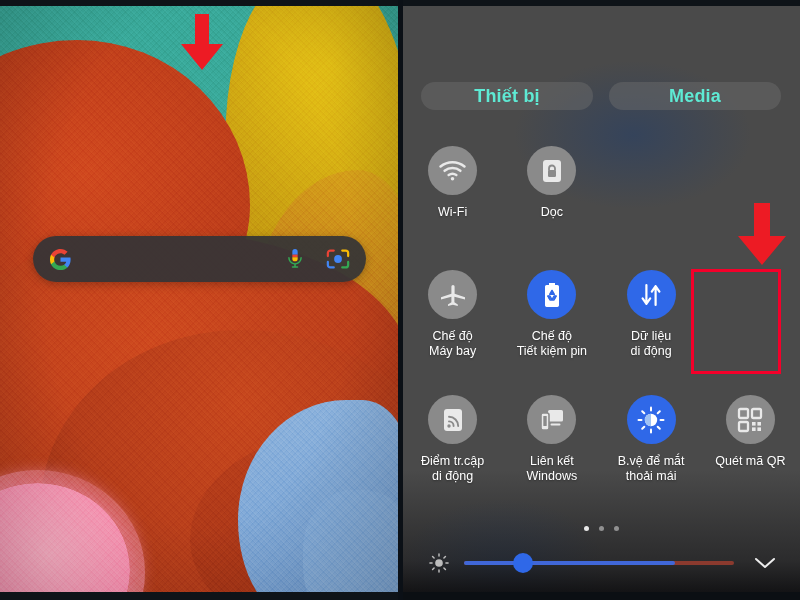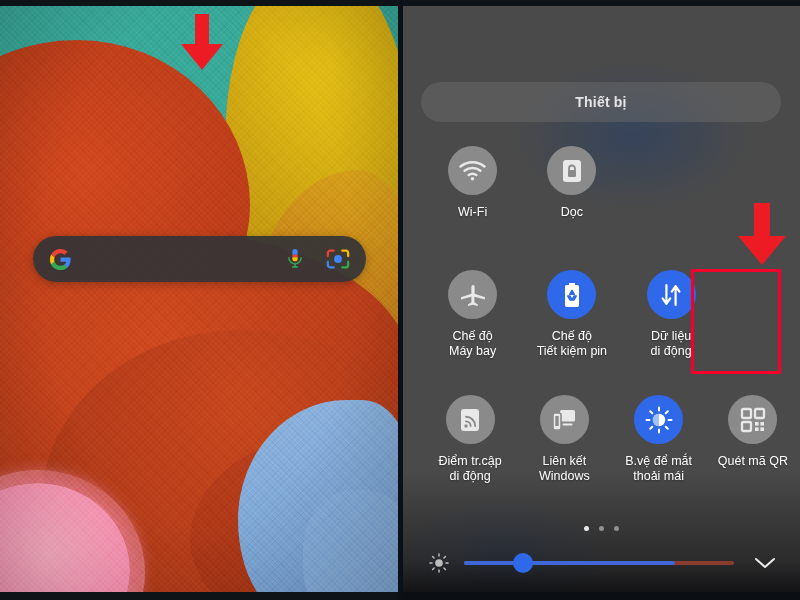--- a/index.html
+++ b/index.html
@@ -98,28 +98,28 @@
   .glow-b { left:0px; top:500px; width:200px; height:130px;
             background:radial-gradient(ellipse at 50% 50%, rgba(40,64,102,.45) 0%, rgba(50,60,80,0) 72%); }
   .qs-bottom-fade { position:absolute; left:0; bottom:0; width:397px; height:130px;
             background:linear-gradient(180deg, rgba(20,20,22,0) 0%, rgba(18,18,20,.55) 70%, rgba(10,10,12,.95) 100%); }
   .qs-bar-top { position:absolute; left:0; top:0; width:397px; height:6px; background:#0e1318; }
   .qs-bar-bot { position:absolute; left:0; bottom:0; width:397px; height:8px; background:#0b0f13; }
 
   
   #qs-tabs { position:absolute; left:18px; top:82px; width:360px; height:40px;
              display:flex; gap:16px; z-index:3; }
-  .qs-tab { flex:1 1 0; height:40px; border-radius:20px;
+  .qs-tab { flex:1 1 0; height:28px; border-radius:20px;
             background:rgba(110,110,110,.45);
             display:flex; align-items:center; justify-content:center;
-            color:#e5e5e5; font-size:14px; font-weight:bold;
+            color:#5eead4; font-size:18px; font-weight:bold;
             letter-spacing:.2px; }
 
   
-  #qs-grid { position:absolute; left:0; top:146px; width:397px; z-index:3;padding-left:20px; }
+  #qs-grid { position:absolute; left:0; top:146px; width:397px; z-index:3; }
   .qs-row { display:flex; }
   .qs-tile { width:99.25px; display:flex; flex-direction:column;
              align-items:center; position:relative; }
   .qs-row-1 .qs-tile { height:124px; }
   .qs-row-2 .qs-tile { height:125px;align-items:center; }
   .qs-row-3 .qs-tile { height:120px; }
   .tile-circle { width:49px; height:49px; border-radius:50%;
                  background:#8a8a8a; display:flex; align-items:center;
                  justify-content:center; flex:0 0 49px; }
   .tile-circle.on { background:#2f68e8; }
@@ -212,20 +212,21 @@
 
   <div id="divider"></div>
 
   <div id="qs-panel">
     <div class="qs-glow glow-a"></div>
     <div class="qs-glow glow-b"></div>
     <div class="qs-bar-top"></div>
 
     <div id="qs-tabs">
       <div class="qs-tab">Thiết bị</div>
+      <div class="qs-tab">Media</div>
     </div>
 
     <div id="qs-grid">
 
       <div class="qs-row qs-row-1">
         <div class="qs-tile">
           <div class="tile-circle">
             <svg viewBox="0 0 26 20" width="27" height="21">
               <path d="M1.5 6.2a18 18 0 0 1 23 0" fill="none" stroke="#e9e9e9" stroke-width="2.4" stroke-linecap="round"></path>
               <path d="M5.4 10.3a12.4 12.4 0 0 1 15.2 0" fill="none" stroke="#e9e9e9" stroke-width="2.4" stroke-linecap="round"></path>

